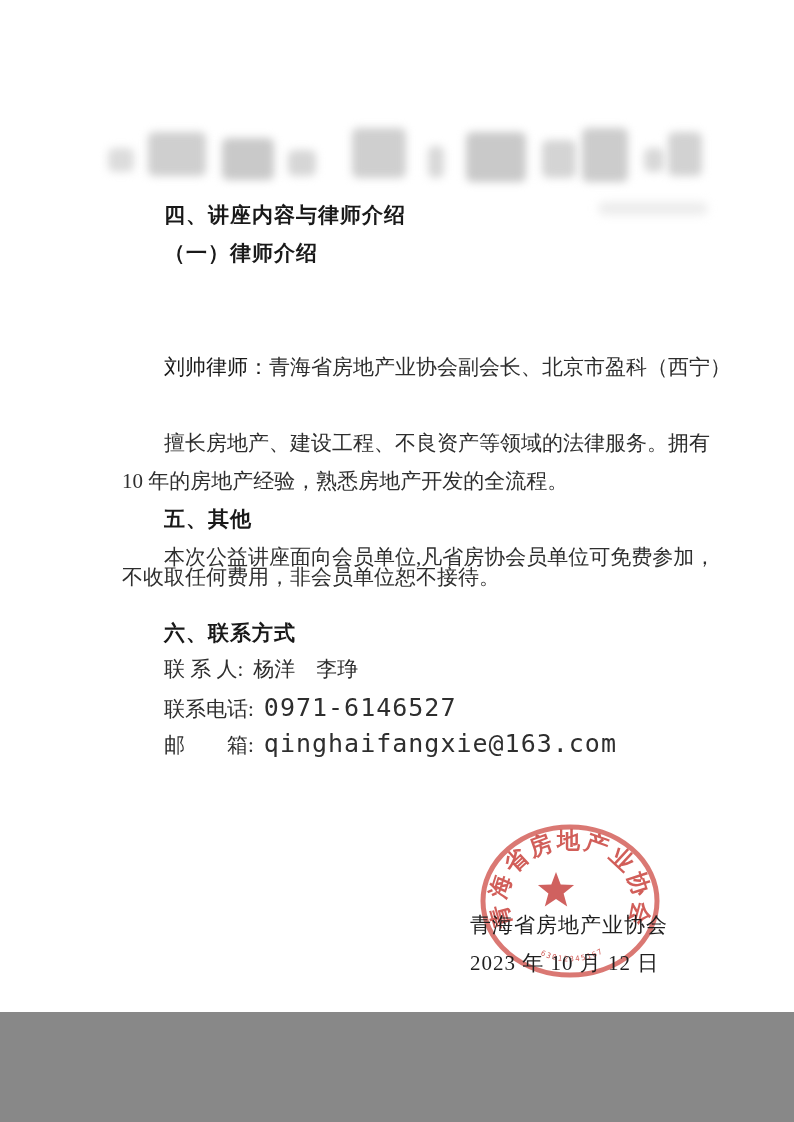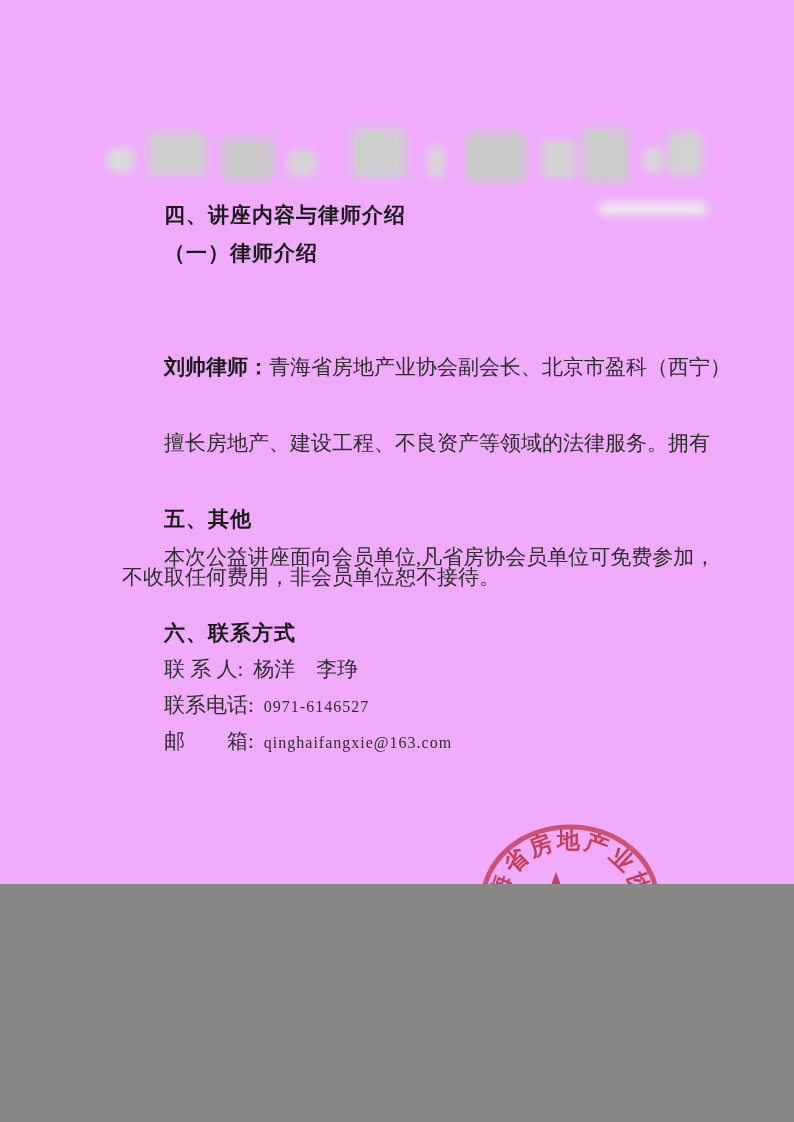--- a/index.html
+++ b/index.html
@@ -1,37 +1,37 @@
 <!DOCTYPE html>
 <html><head>
 <meta charset="utf-8">
 <style>
   html,body{margin:0;padding:0;background:#888;}
   .page{
     position:relative;
-    width:794px;height:884px;
+    width:794px;height:1012px;
     margin:0 auto;
-    background:#f0abfc;
+    background:#ffffff;
     overflow:hidden;
     font-family:"Liberation Serif","DejaVu Serif",serif;
     color:#2d2d2d;
   }
   .line{
     position:absolute;
     left:122px;
     white-space:nowrap;
     font-size:21px;
     line-height:1.25;
     color:#2e2e2e;
   }
   .ind{left:164px;}
   .h1{font-weight:700;color:#191919;letter-spacing:1px;}
-  .bold{font-weight:700;color:#191919;}
-  .mono{font-family:"DejaVu Sans Mono","Liberation Mono",monospace;font-size:16px;letter-spacing:1px;}
-  .val{margin-left:10px;font-family:Liberation Serif, serif;}
+  .bold{font-weight:400;color:#191919;}
+  .mono{font-family:"DejaVu Sans Mono","Liberation Mono",monospace;font-size:25px;letter-spacing:1px;}
+  .val{margin-left:10px;}
   .sig{left:470px;font-size:21px;letter-spacing:1px;color:#1f1f1f;z-index:5;}
   .ghost-blob{
     position:absolute;
     border-radius:6px;
     filter:blur(4px);
   }
   .smudge{position:absolute;border-radius:8px;filter:blur(5px);}
   .seal{
     position:absolute;
     left:476px;top:820px;
@@ -72,20 +72,21 @@
 
   <div class="line ind h1" style="top:240px">（一）律师介绍</div>
 
 
 
   <div class="line ind" style="top:354px"><span class="bold">刘帅律师：</span><span>青海省房地产业协会副会长、北京市盈科（西宁）</span></div>
 
 
   <div class="line ind" style="top:430px">擅长房地产、建设工程、不良资产等领域的法律服务。拥有</div>
 
+  <div class="line" style="top:468px">10 年的房地产经验，熟悉房地产开发的全流程。</div>
 
   <div class="line ind h1" style="top:506px">五、其他</div>
 
   <div class="line ind" style="top:544px">本次公益讲座面向会员单位,凡省房协会员单位可免费参加，</div>
 
   <div class="line" style="top:564px">不收取任何费用，非会员单位恕不接待。</div>
 
   <div class="line ind h1" style="top:620px">六、联系方式</div>
 
   <div class="line ind" style="top:656px"><span>联 系 人:</span><span class="val">杨洋　李琤</span></div>

